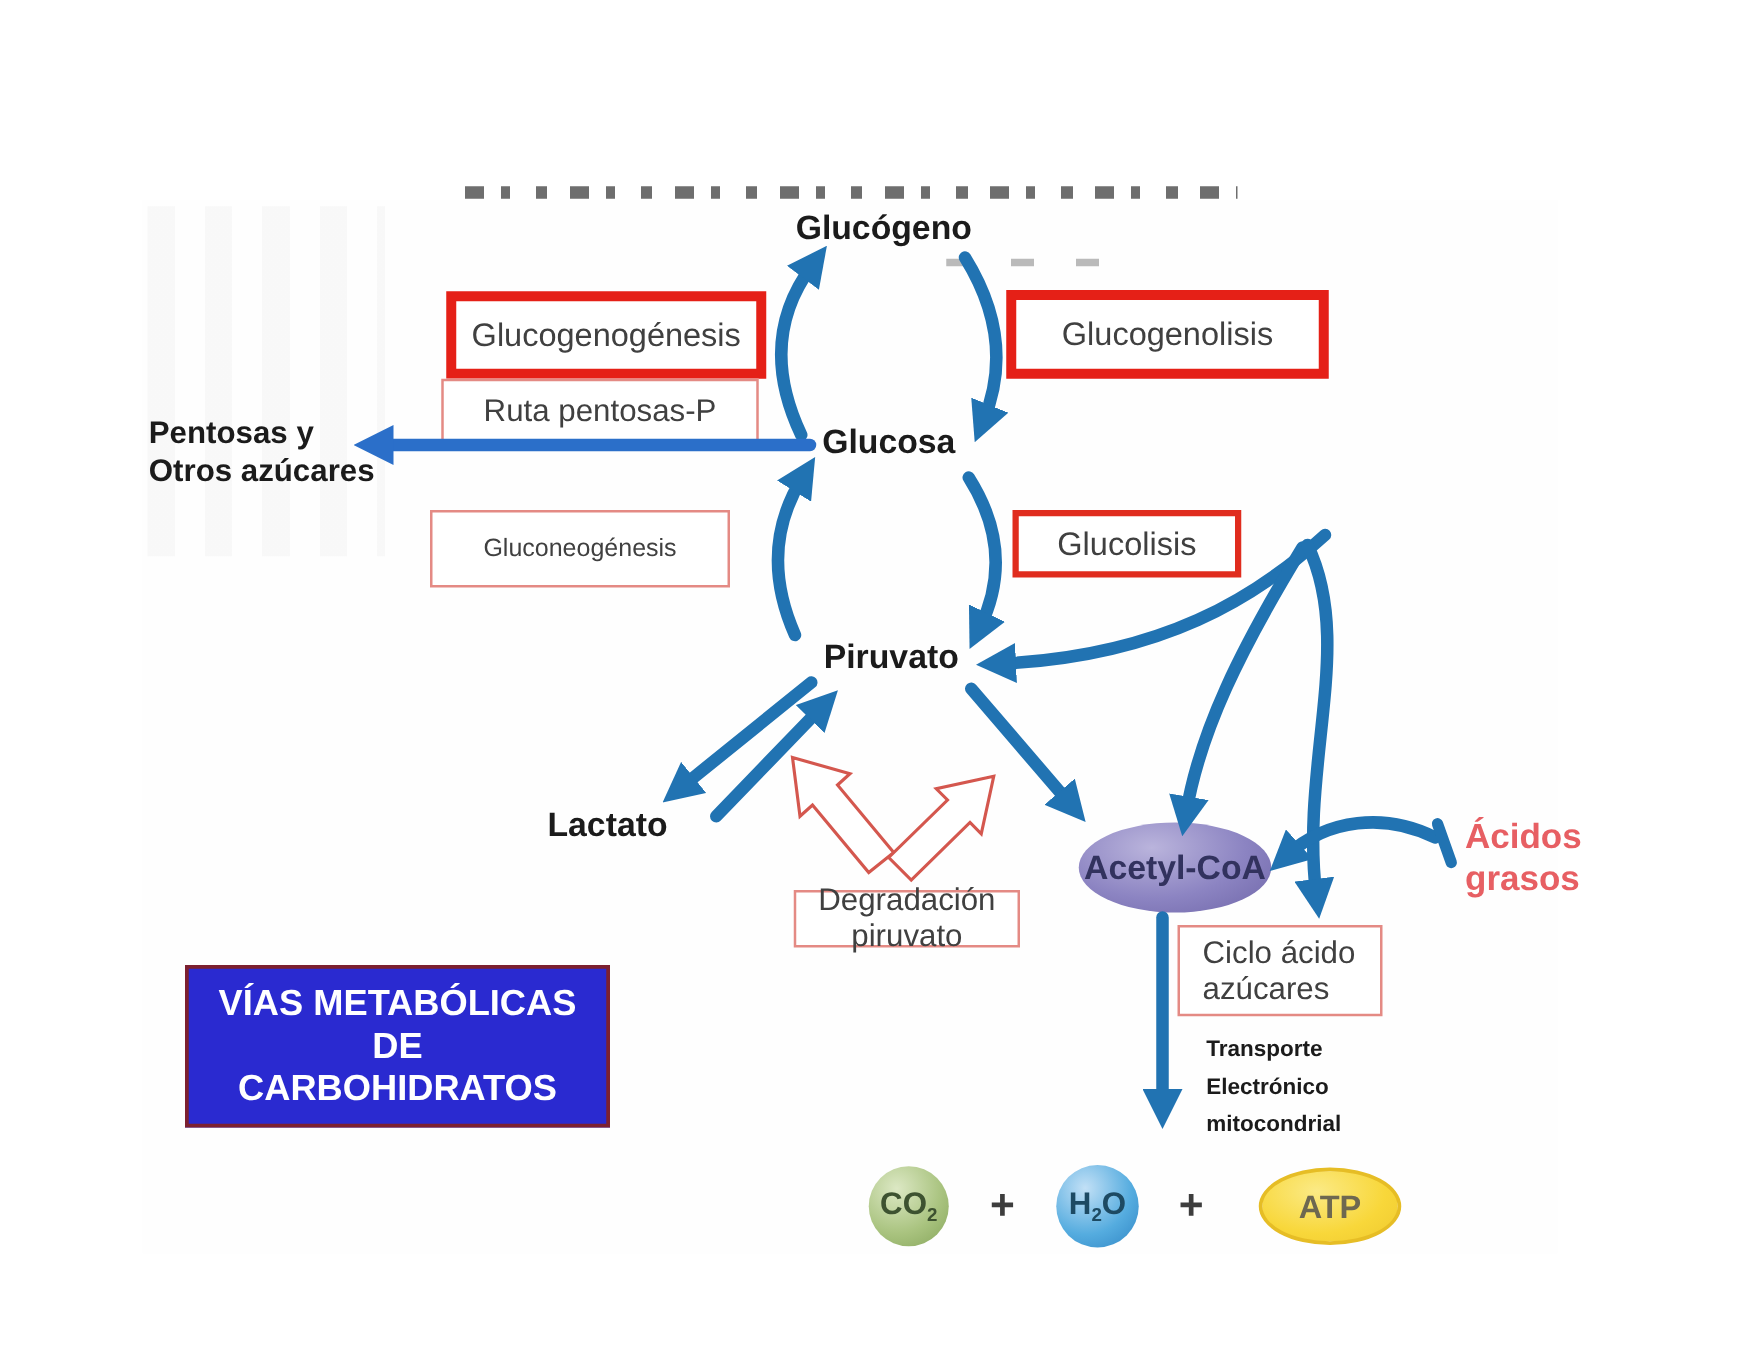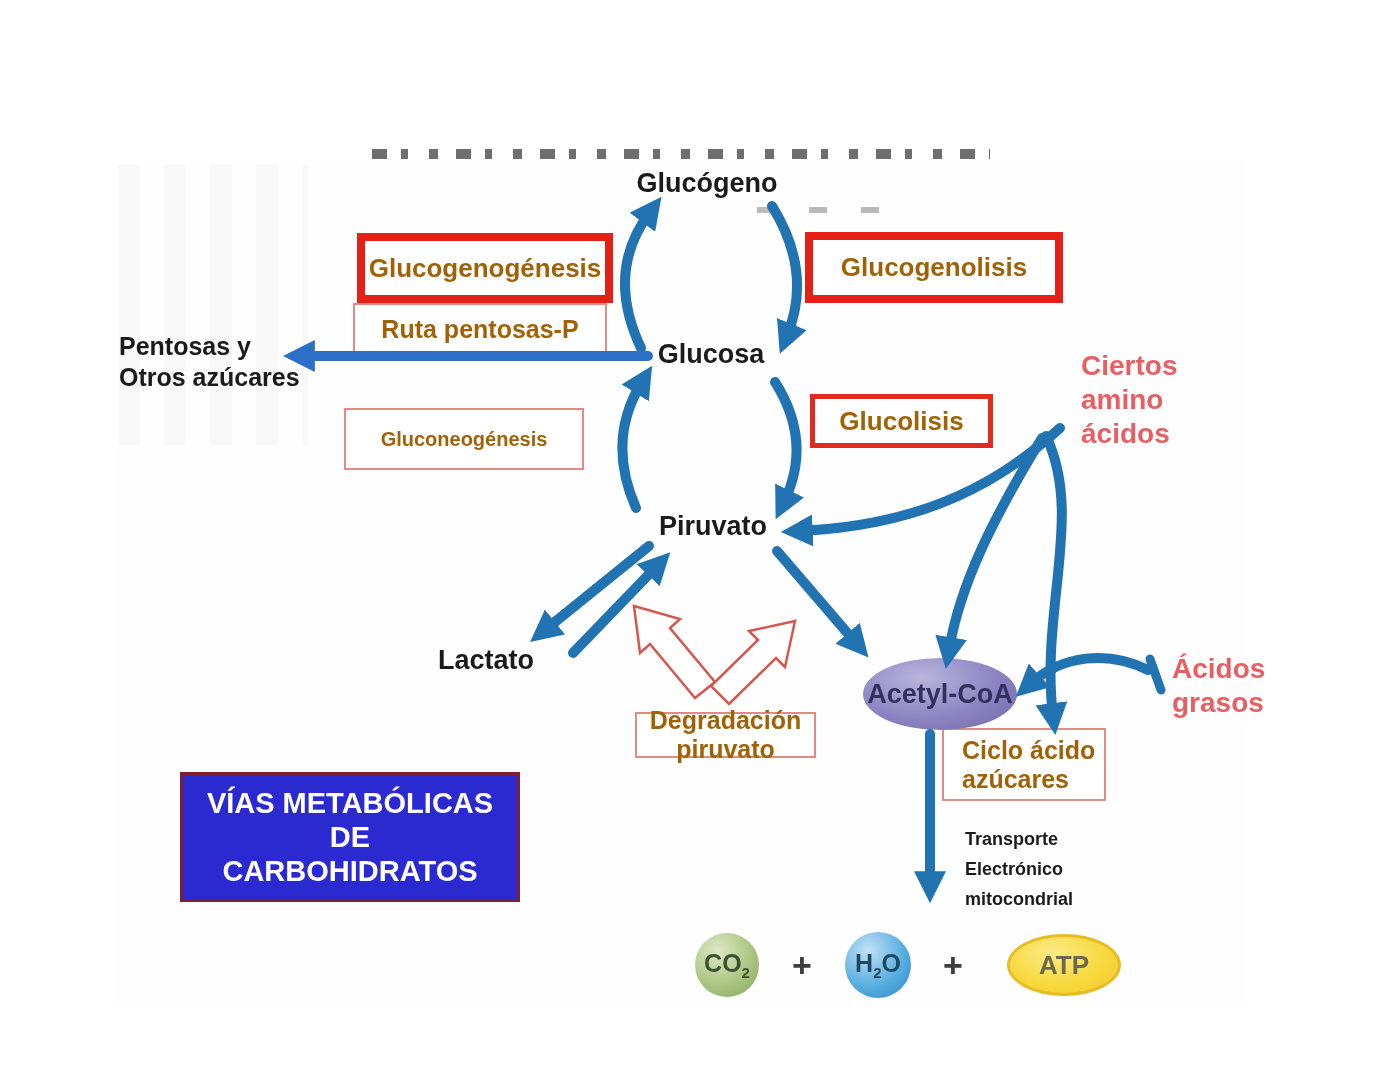--- a/index.html
+++ b/index.html
@@ -15,33 +15,33 @@
   body{font-family:"Liberation Sans","DejaVu Sans",sans-serif;}
   .canvas{position:relative;width:1397px;height:1080px;background:#ffffff;overflow:hidden;}
   .slide{position:absolute;left:114px;top:160px;width:1132px;height:843px;background:#fefefe;}
   .ghost{position:absolute;left:118px;top:165px;width:190px;height:280px;opacity:.05;
     background:repeating-linear-gradient(90deg,#888 0 22px,transparent 22px 46px);}
   .artifact{position:absolute;opacity:.8;filter:blur(.4px);
     background:repeating-linear-gradient(90deg,#4a4a4a 0 15px,transparent 15px 29px,#4a4a4a 29px 36px,transparent 36px 57px,#4a4a4a 57px 66px,transparent 66px 84px);}
   .artifact.small{opacity:.45;background:repeating-linear-gradient(90deg,#6a6a6a 0 18px,transparent 18px 52px);}
   .node{position:absolute;transform:translate(-50%,-50%);font-weight:700;font-size:27px;color:var(--text_dark);white-space:nowrap;}
   .pbox{position:absolute;background:#fff;display:flex;align-items:center;justify-content:center;
-    font-weight:700;color:#a16207;box-sizing:border-box;white-space:nowrap;z-index:2;}
+    font-weight:400;color:#404040;box-sizing:border-box;white-space:nowrap;z-index:2;}
   .thick{border:8px solid var(--box_red_thick);font-size:26px;}
   .medium{border:5px solid var(--box_red_medium);font-size:26px;}
   .thin{border:2px solid var(--box_pink);font-size:25px;}
   .multiline{flex-direction:column;line-height:29px;}
   .leftalign{justify-content:flex-start;padding-left:18px;align-items:flex-start;
-    justify-content:center;}
+    justify-content:center;margin-top:12px;}
   .sidelabel{position:absolute;font-weight:700;color:var(--text_dark);font-size:25px;line-height:31px;white-space:nowrap;z-index:2;}
   .redlabel{position:absolute;font-weight:700;color:var(--red_label);font-size:28px;line-height:34px;white-space:nowrap;z-index:2;}
   .titlebox{position:absolute;left:148px;top:772px;width:340px;height:130px;box-sizing:border-box;
     background:var(--title_bg);border:3px solid var(--title_border);color:var(--title_text);
     display:flex;flex-direction:column;align-items:center;justify-content:center;
-    font-weight:700;font-size:29px;line-height:34px;text-align:center;z-index:2;margin-left:32px;}
+    font-weight:700;font-size:29px;line-height:34px;text-align:center;z-index:2;}
   .acetyl{position:absolute;left:863px;top:658px;width:154px;height:72px;border-radius:50%;
     background:radial-gradient(ellipse at 38% 28%,#bab4dc 0%,var(--acetyl_mid) 55%,#6f66a8 100%);
     display:flex;align-items:center;justify-content:center;font-weight:700;font-size:27px;
     color:var(--acetyl_text);z-index:2;}
   .product{position:absolute;display:flex;align-items:center;justify-content:center;
     font-weight:700;z-index:2;}
   .co2{left:695px;top:933px;width:64px;height:64px;border-radius:50%;font-size:25px;color:#3d5230;
     background:radial-gradient(circle at 35% 28%,#dce8c4 0%,var(--co2_mid) 58%,#85a55a 100%);}
   .h2o{left:845px;top:932px;width:66px;height:66px;border-radius:50%;font-size:25px;color:#1d4a63;
     background:radial-gradient(circle at 35% 28%,#c2e0f6 0%,var(--h2o_mid) 58%,#2f85c4 100%);}
@@ -78,40 +78,35 @@
   </div>
   <div class="pbox thick" style="left:805px;top:232px;width:258px;height:71px;">
     <span>Glucogenolisis</span>
   </div>
   <div class="pbox thin" style="left:353px;top:303px;width:254px;height:52px;justify-content:center;">
     <span>Ruta pentosas-P</span>
   </div>
   <div class="pbox thin" style="left:344px;top:408px;width:240px;height:62px;font-size:20px;">
     <span>Gluconeogénesis</span>
   </div>
-  <div class="pbox medium" style="left:810px;top:394px;width:183px;height:54px;">
+  <div class="pbox medium" style="left:810px;top:408px;width:183px;height:54px;">
     <span>Glucolisis</span>
   </div>
   <div class="pbox thin multiline" style="left:635px;top:712px;width:181px;height:46px;">
     <span>Degradación</span>
     <span>piruvato</span>
   </div>
   <div class="pbox thin multiline leftalign" style="left:942px;top:728px;width:164px;height:73px;">
     <span>Ciclo ácido</span>
     <span>azúcares</span>
   </div>
 
   <div class="sidelabel" style="left:119px;top:331px;">
     <div>Pentosas y</div>
     <div>Otros azúcares</div>
-  </div>
-  <div class="redlabel" style="left:1081px;top:349px;">
-    <div>Ciertos</div>
-    <div>amino</div>
-    <div>ácidos</div>
   </div>
   <div class="redlabel" style="left:1172px;top:652px;">
     <div>Ácidos</div>
     <div>grasos</div>
   </div>
   <div class="sidelabel" style="left:965px;top:824px;font-size:18px;line-height:30px;">
     <div>Transporte</div>
     <div>Electrónico</div>
     <div>mitocondrial</div>
   </div>

